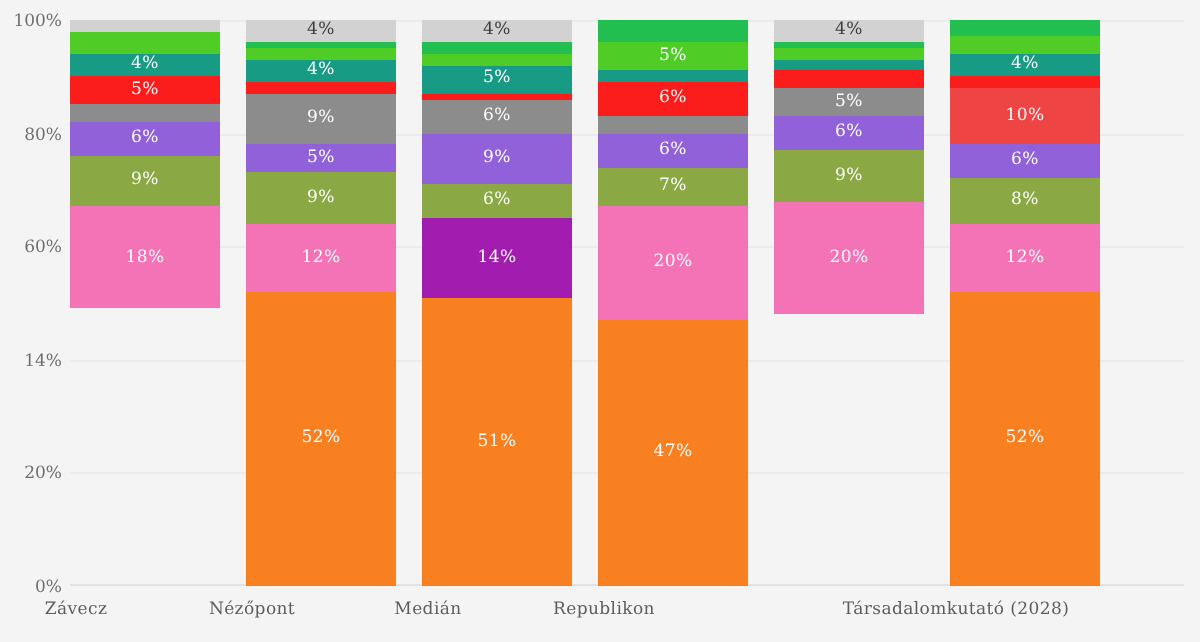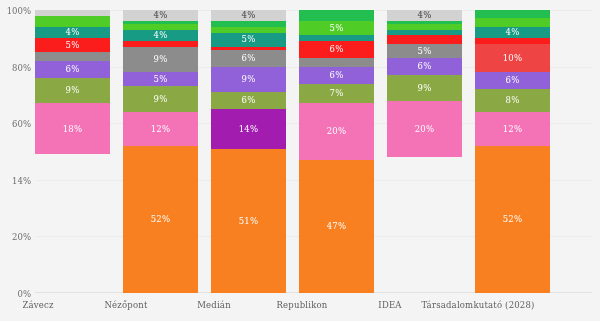--- a/index.html
+++ b/index.html
@@ -227,16 +227,15 @@
         <div class="seg light" style="background: rgb(249, 128, 32); height: 52%;">
           <span>52%</span>
         </div>
       </div>
   </div>
 
   <div class="xlab" style="left:-22px">Závecz</div>
   <div class="xlab" style="left:66px">Nézőpont</div>
   <div class="xlab" style="left:154px">Medián</div>
   <div class="xlab" style="left:242px">Republikon</div>
-  <div class="xlab" style="left:330px">IDEA</div>
   <div class="xlab" style="left:418px">Társadalomkutató (2028)</div>
 
 </div>
 
 </body></html>

